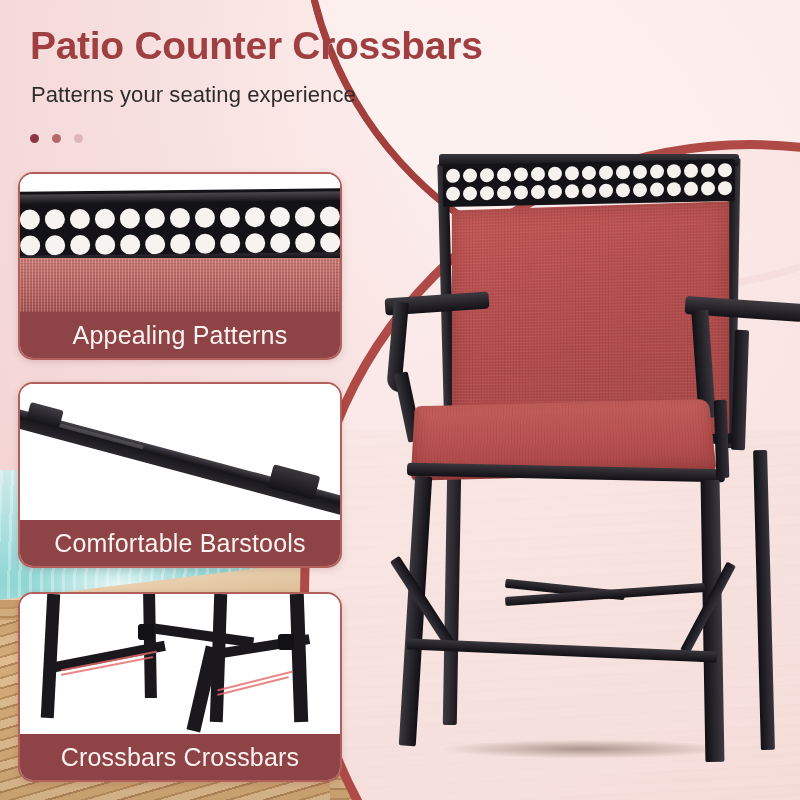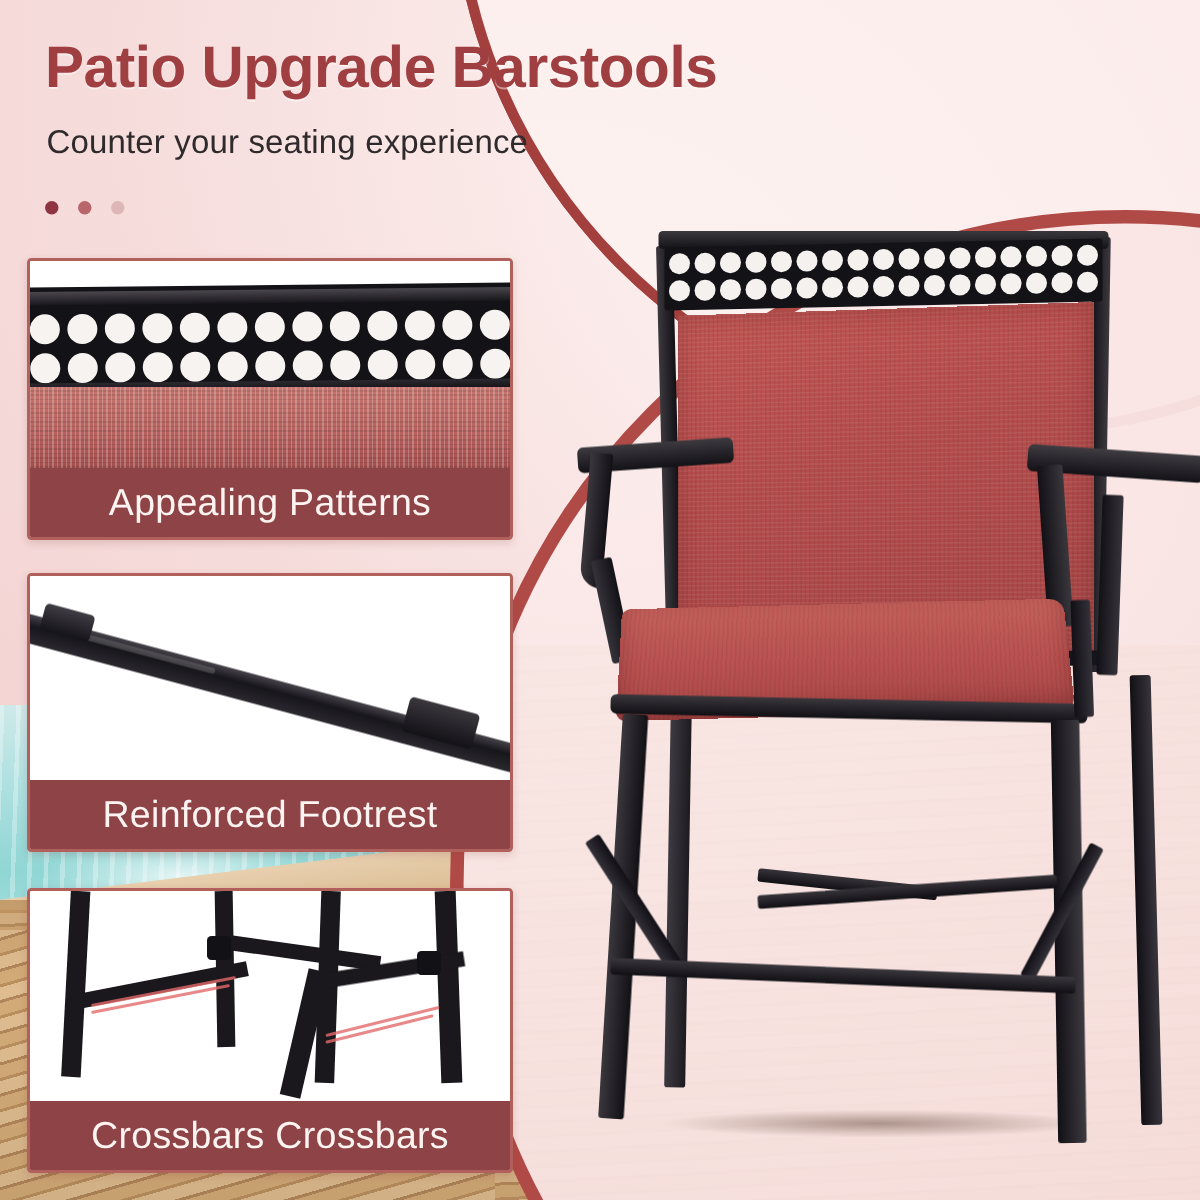--- a/index.html
+++ b/index.html
@@ -200,21 +200,21 @@
   .cross-mid2{left:120px;top:435px;width:120px;height:9px;
     background:linear-gradient(180deg,#37343a,#111015);transform:rotate(6deg);}
   .shadow-floor{
     position:absolute;left:0px;top:586px;width:400px;height:26px;
     background:radial-gradient(50% 50% at 50% 50%, rgba(60,35,15,.40) 0%, rgba(60,35,15,0) 72%);
   }
 
   
   .callout{
     position:absolute;left:18px;width:320px;
-    border:2px solid #b2605c;border-radius:3px;
+    border:2px solid #b2605c;border-radius:15px;
     background:#ffffff;overflow:hidden;
     box-shadow:0 2px 6px rgba(120,50,50,.18);
   }
   .callout .media{position:relative;width:100%;background:#fff;overflow:hidden;}
   .callout .label{
     height:46px;display:flex;align-items:center;justify-content:center;
     background:#8e4347;color:#fdf4f1;font-size:25px;letter-spacing:.2px;
     position:relative;z-index:3;
   }
   #c1{top:172px;}
@@ -372,22 +372,22 @@
     <div class="frm leg-fl"></div>
     <div class="frm leg-fr"></div>
 
     <div class="frm cross-mid2"></div>
     <div class="frm cross-mid"></div>
     <div class="frm cross-dl"></div>
     <div class="frm cross-dr"></div>
     <div class="frm cross-h"></div>
   </div>
 
-  <div class="title">Patio Upgrade Barstools</div>
-  <div class="subtitle">Counter your seating experience</div>
+  <div class="title">Patio Counter Crossbars</div>
+  <div class="subtitle">Patterns your seating experience</div>
   <div class="dots">
     <span class="dot d1" style="background: rgb(143, 52, 64);"></span>
     <span class="dot d2" style="background: rgb(185, 102, 107);"></span>
     <span class="dot d3" style="background: rgb(221, 183, 184);"></span>
   </div>
 
   <div class="callout" id="c1">
     <div class="media">
       <div class="c1-white"></div>
       <div class="c1-band">
@@ -428,21 +428,21 @@
     </div>
     <div class="label">Appealing Patterns</div>
   </div>
 
   <div class="callout" id="c2">
     <div class="media">
       <div class="c2-bar"></div>
       <div class="c2-cap2"></div>
       <div class="c2-cap"></div>
     </div>
-    <div class="label">Reinforced Footrest</div>
+    <div class="label">Comfortable Barstools</div>
   </div>
 
   <div class="callout" id="c3">
     <div class="media">
       <div class="c3-leg c3-l1"></div>
       <div class="c3-leg c3-l2"></div>
       <div class="c3-leg c3-l3"></div>
       <div class="c3-leg c3-l4"></div>
       <div class="c3-leg c3-h1"></div>
       <div class="c3-leg c3-h2"></div>

